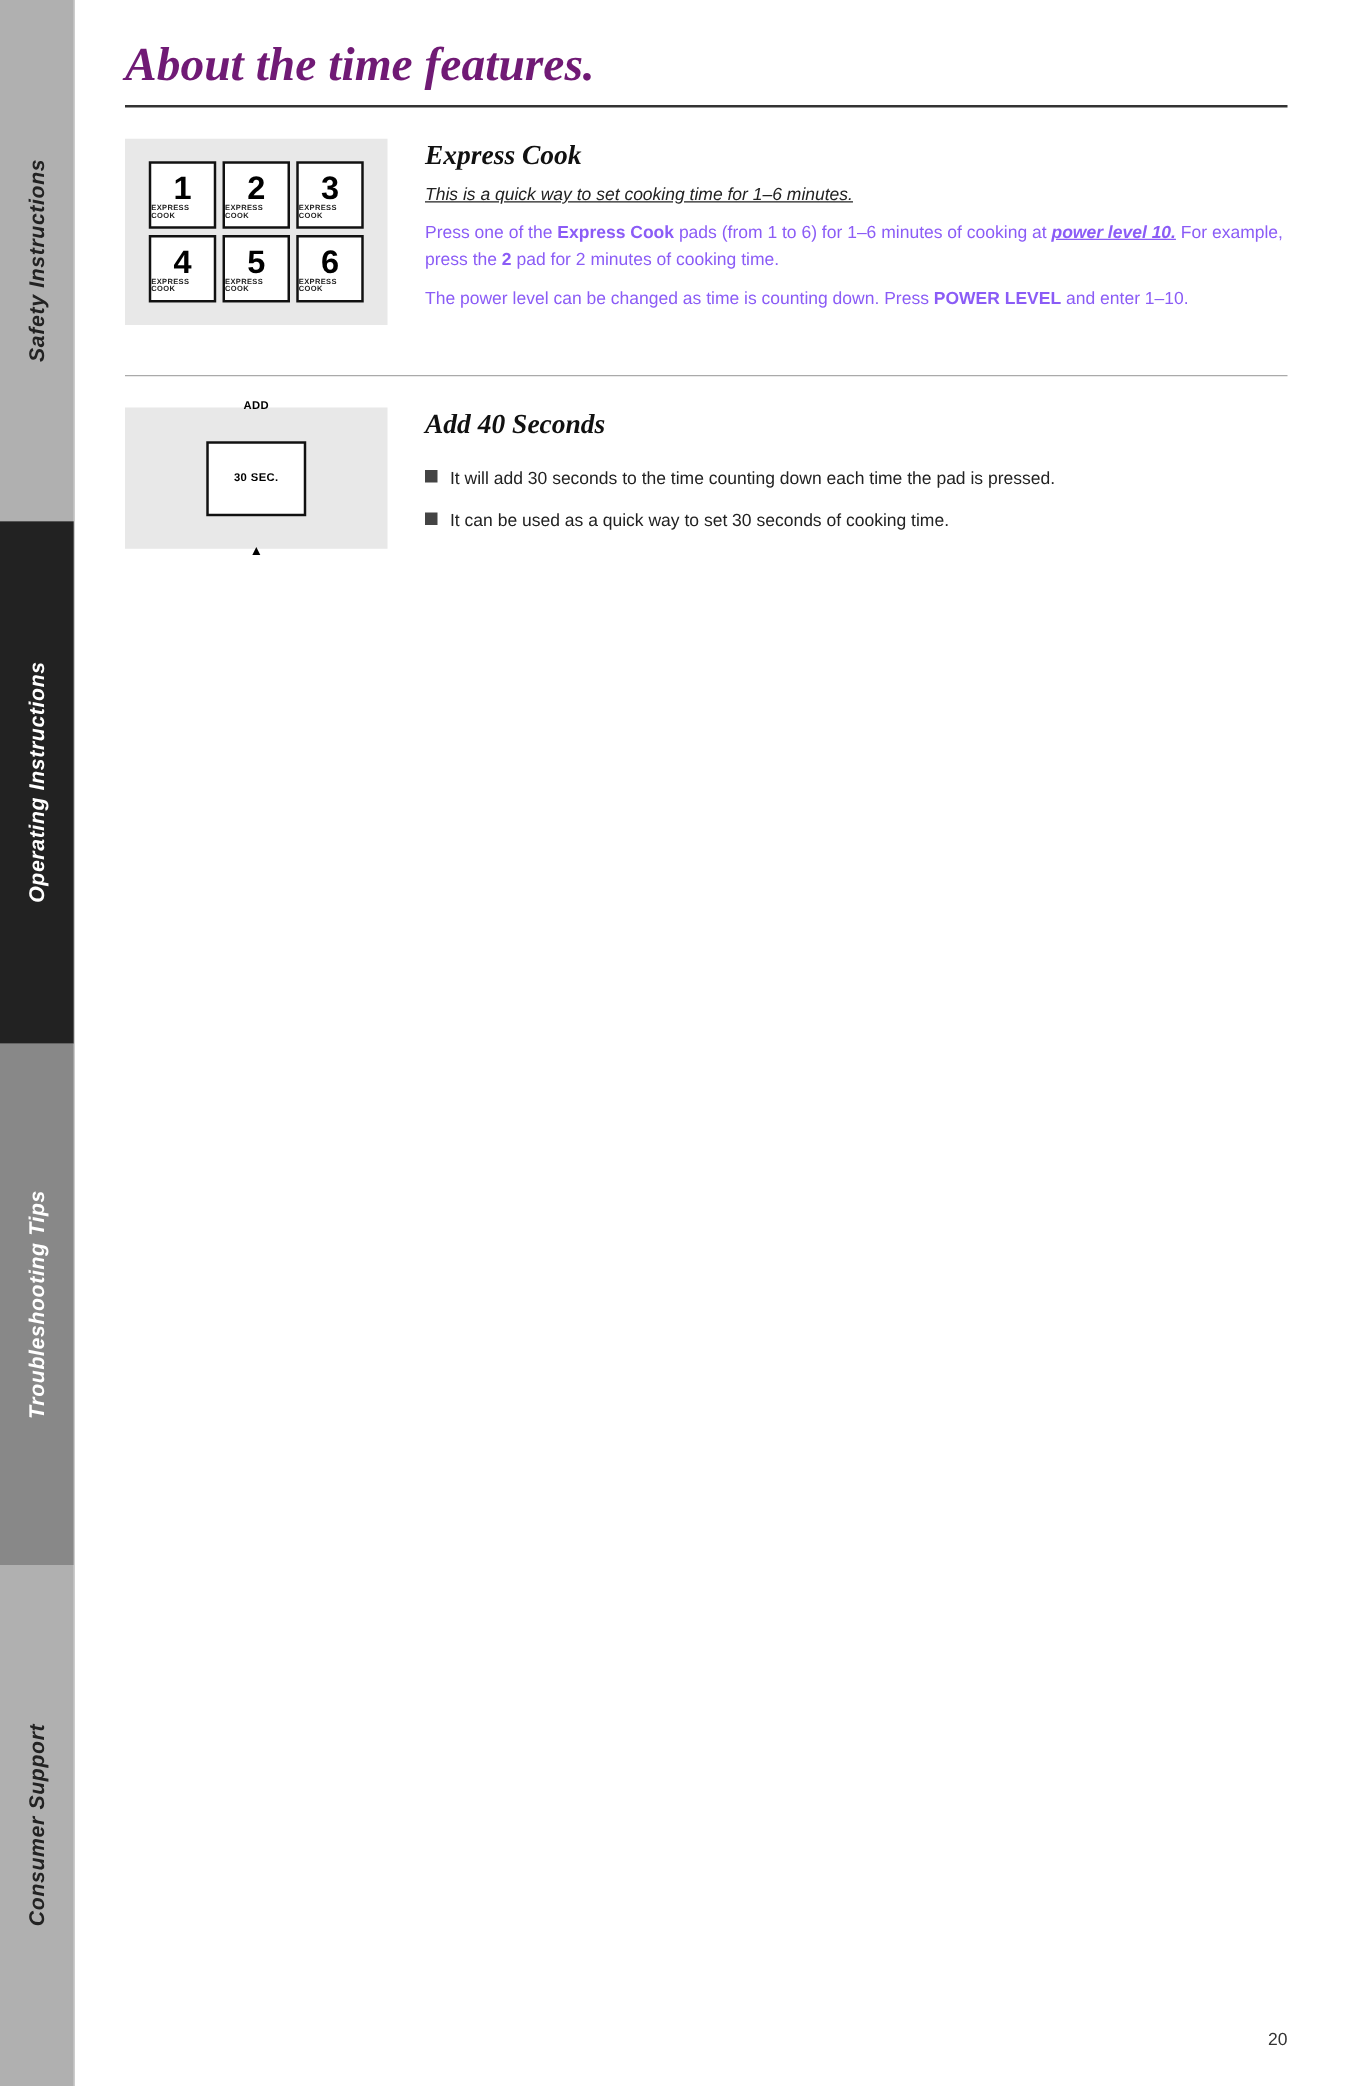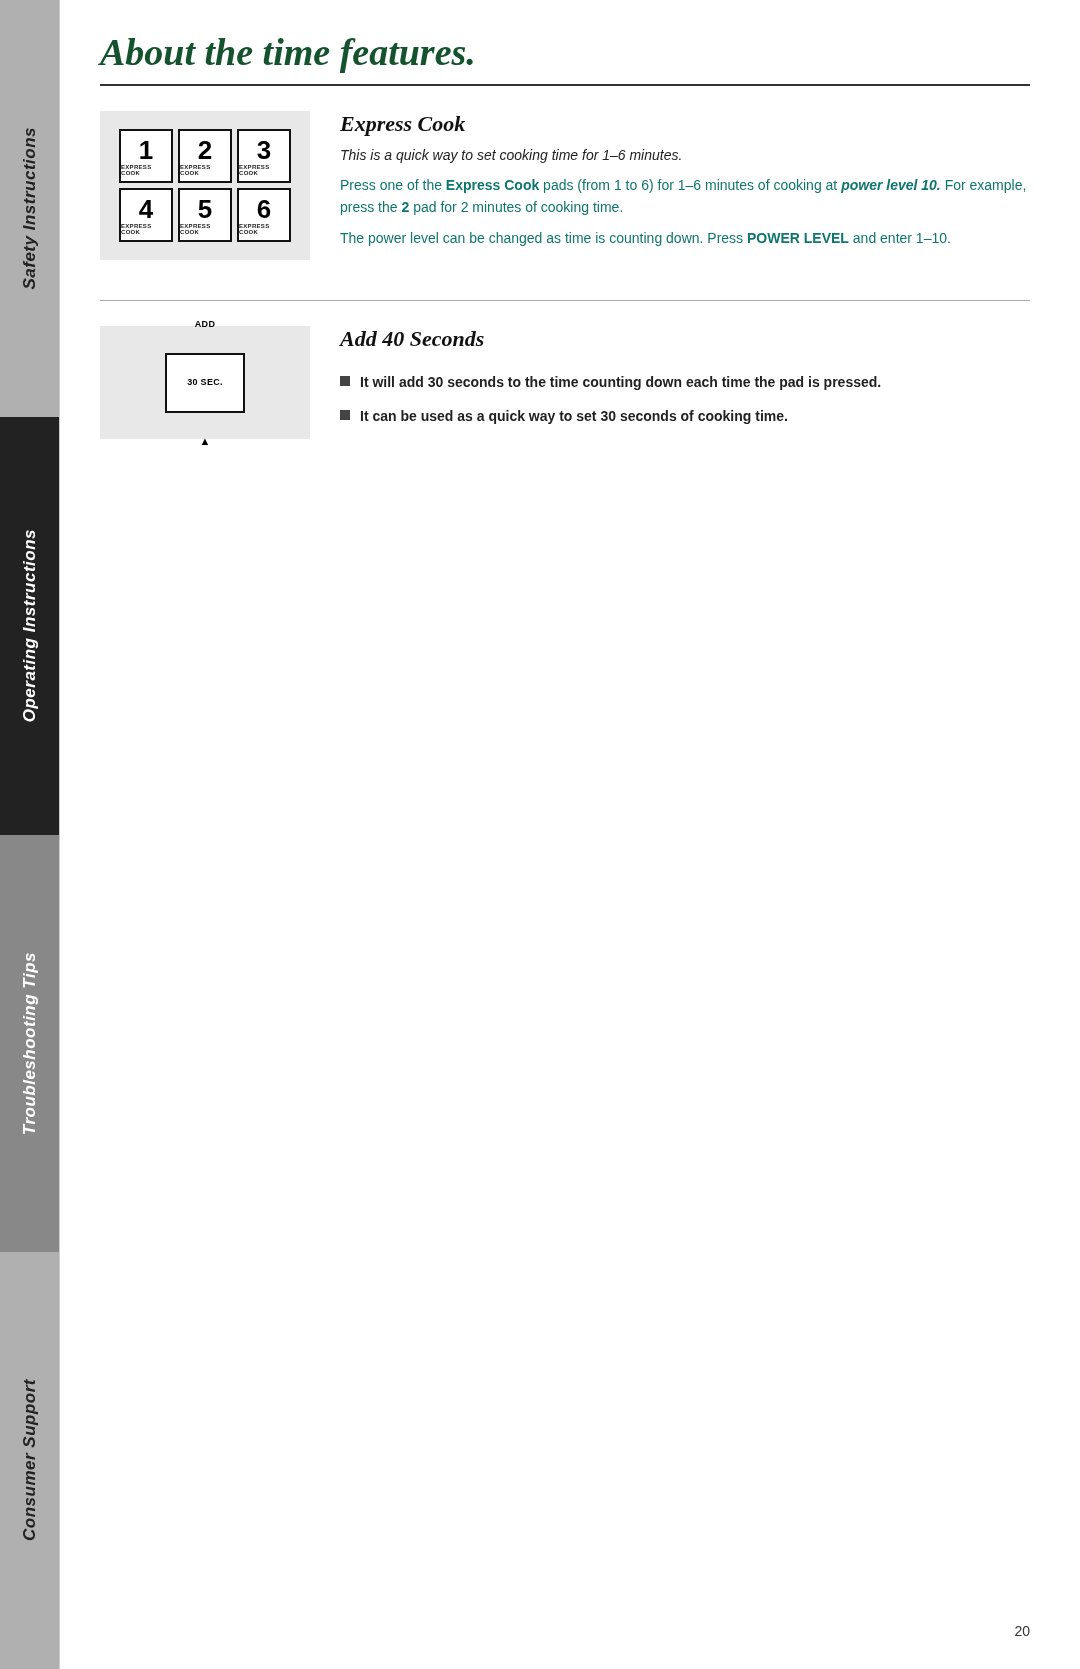--- a/index.html
+++ b/index.html
@@ -77,21 +77,21 @@
       padding: 30px 50px 30px 40px;
       display: flex;
       flex-direction: column;
     }
 
     
     .page-title {
       font-size: 38px;
       font-weight: bold;
       font-style: italic;
-      color: #14532d;
+      color: #701a75;
       margin-bottom: 10px;
       font-family: 'Times New Roman', Times, serif;
     }
 
     .title-divider {
       border: none;
       border-top: 2px solid #333;
       margin-bottom: 25px;
     }
 
@@ -199,21 +199,21 @@
 
     .section-subtitle {
       font-size: 14px;
       font-style: italic;
       color: #222;
       margin-bottom: 12px;
     }
 
     .section-body {
       font-size: 14px;
-      color: #0f766e;
+      color: #8b5cf6;
       line-height: 1.55;
       margin-bottom: 10px;
     }
 
     .section-divider {
       border: none;
       border-top: 1.5px solid #aaa;
       margin: 10px 0 25px 0;
     }
 
@@ -223,21 +223,20 @@
       margin-top: 10px;
     }
 
     .bullet-list li {
       display: flex;
       align-items: flex-start;
       font-size: 14px;
       color: #222;
       line-height: 1.55;
       margin-bottom: 12px;
-      font-weight: bold;
     }
 
     .bullet-square {
       display: inline-block;
       width: 10px;
       height: 10px;
       background: #444;
       flex-shrink: 0;
       margin-top: 4px;
       margin-right: 10px;
@@ -247,21 +246,21 @@
     .page-number {
       margin-top: auto;
       font-size: 14px;
       color: #333;
       padding-top: 20px;
       text-align: right;
     }
 
     
     b { font-weight: bold; }
-    em { font-style: italic; }
+    em { font-style: italic; text-decoration: underline; }
   </style>
 </head>
 <body>
 
 <div class="sidebar">
   <div class="sidebar-section safety">
     <span class="sidebar-label">Safety Instructions</span>
   </div>
   <div class="sidebar-section operating">
     <span class="sidebar-label">Operating Instructions</span>

